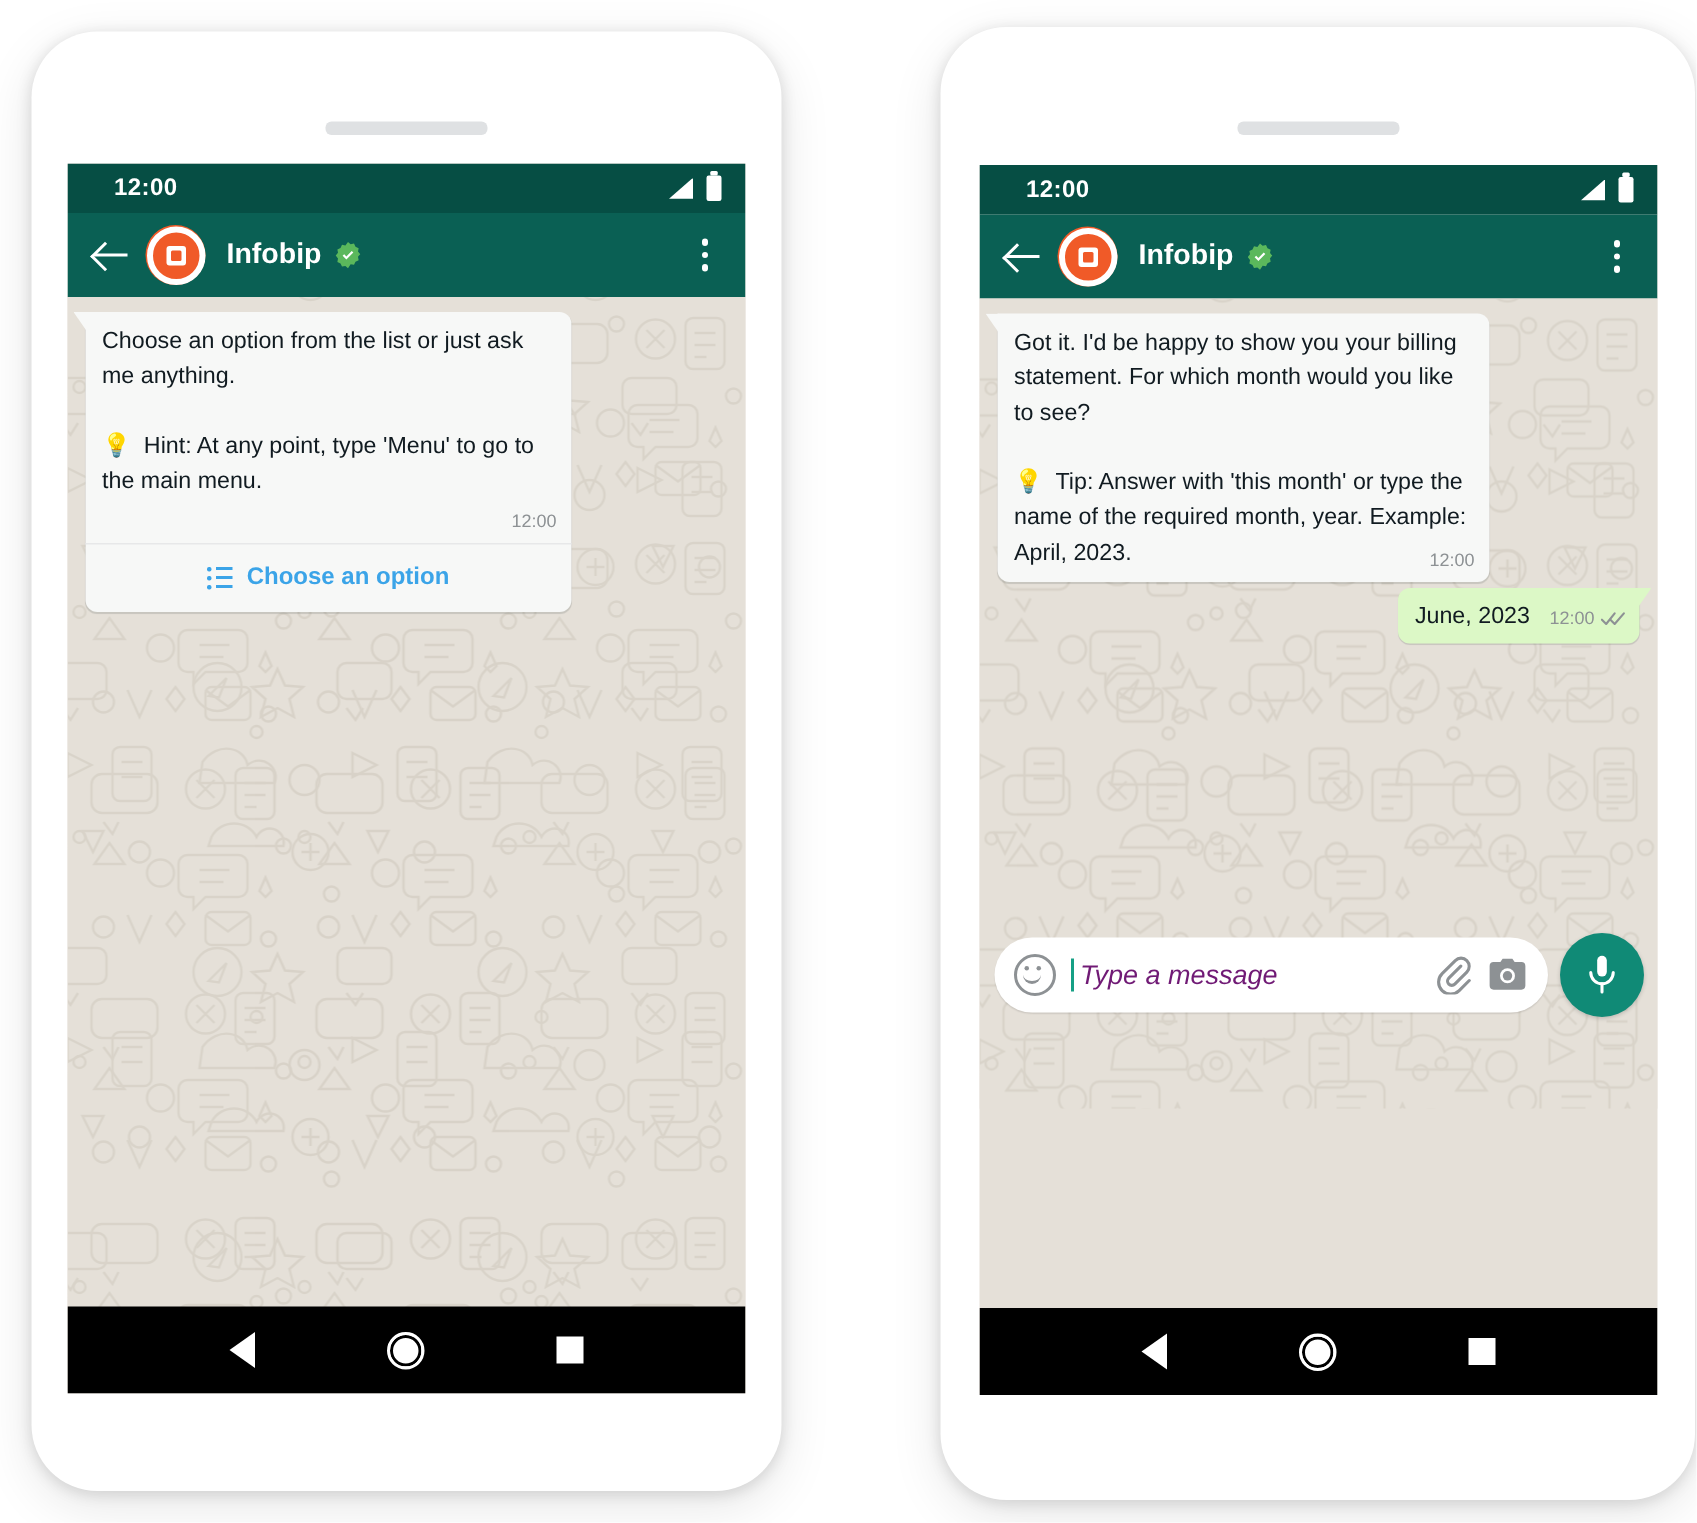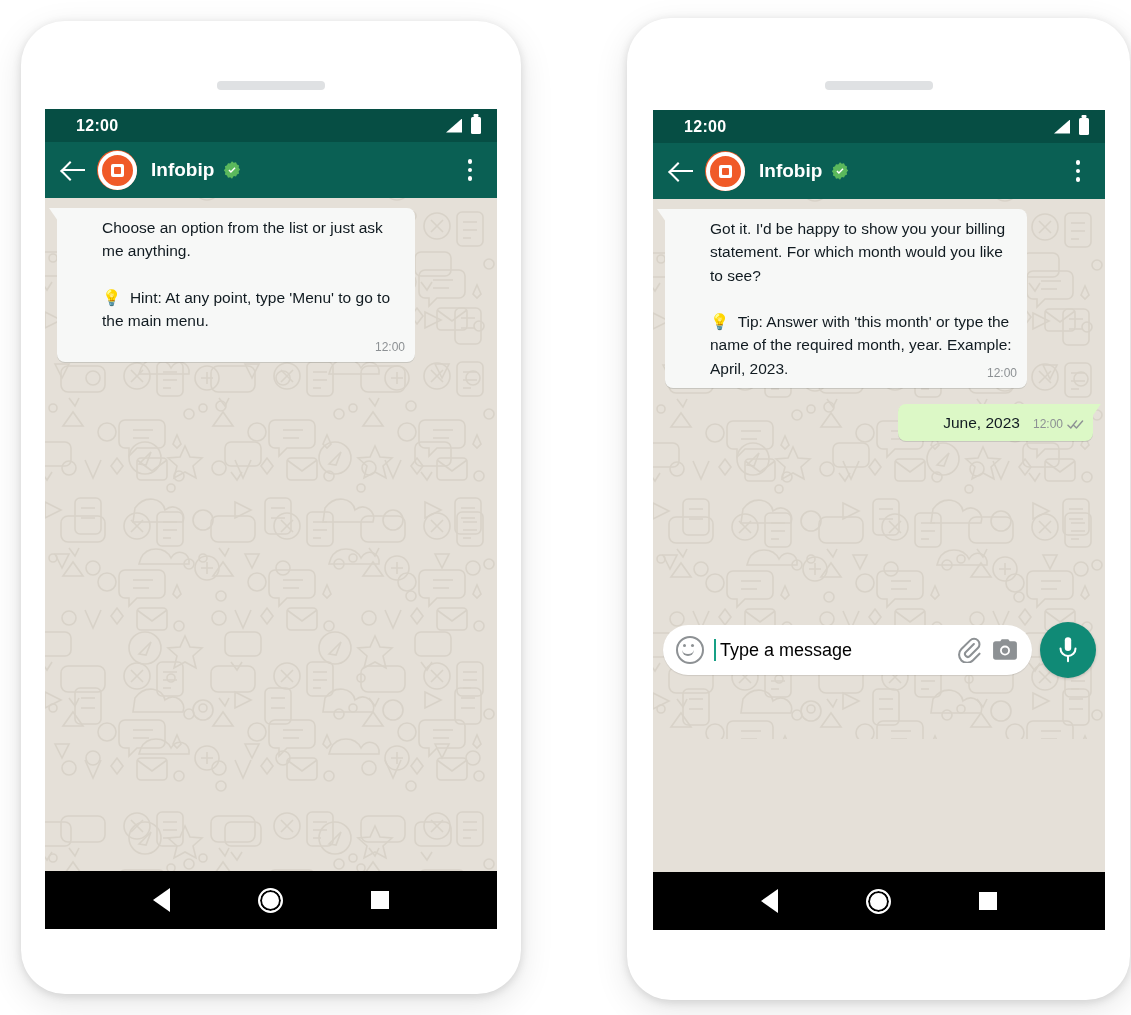--- a/index.html
+++ b/index.html
@@ -68,21 +68,21 @@
 
   
   .chat{position:relative;flex:1;overflow:hidden;background:#e5e0d8;}
   .chat-bg{position:absolute;inset:0;opacity:.5;}
 
   .msgs{position:relative;padding:10px 12px 0 12px;}
 
   .bubble{
     position:relative;max-width:324px;border-radius:8px;
     box-shadow:0 1px .5px rgba(11,20,26,.13);
-    font-size:15.5px;line-height:1.5;color:#111b21;padding-left:34px;
+    font-size:15.5px;line-height:1.5;color:#111b21;
   }
   .bubble .txt{padding:8px 10px 6px 11px;white-space:pre-wrap;}
   .bubble.incoming{background:#f7f8f7;border-top-left-radius:0;}
   .bubble.outgoing{background:#dcf8c6;border-top-right-radius:0;margin-left:auto;}
 
   .tail-l{position:absolute;left:-8px;top:0;width:9px;height:13px;
     background:#f7f8f7;clip-path:polygon(100% 0,100% 100%,0 0);}
   .tail-r{position:absolute;right:-8px;top:0;width:9px;height:13px;
     background:#dcf8c6;clip-path:polygon(0 0,0 100%,100% 0);}
 
@@ -116,21 +116,21 @@
     padding:0 9px 0 10px;box-sizing:border-box;height:62px;gap:8px;}
   .inputfield{flex:1;height:50px;background:#fff;border-radius:25px;display:flex;align-items:center;
     padding:0 14px 0 13px;box-sizing:border-box;gap:10px;
     box-shadow:0 1px 1px rgba(0,0,0,.10);}
   .emoji-ico{width:24px;height:24px;border-radius:50%;border:2px solid #8d9194;position:relative;flex:none;cursor:pointer;}
   .emoji-ico:before{content:"";position:absolute;left:4.5px;top:6px;width:3px;height:3px;border-radius:50%;
     background:#8d9194;box-shadow:8px 0 0 #8d9194;}
   .emoji-ico:after{content:"";position:absolute;left:4px;top:10px;width:12px;height:6px;
     border-bottom:2px solid #8d9194;border-radius:0 0 10px 10px;}
   .caret{width:2px;height:22px;background:#16a085;flex:none;}
-  .placeholder{flex:1;color:#000000;font-size:18px;margin-left:-6px;}
+  .placeholder{flex:1;color:#701a75;font-size:18px;margin-left:-6px;font-style:italic;}
   .clip-ico,.cam-ico{flex:none;cursor:pointer;}
   .mic-btn{width:56px;height:56px;border-radius:50%;background:#108a76;flex:none;
     display:flex;align-items:center;justify-content:center;cursor:pointer;
     box-shadow:0 1px 3px rgba(0,0,0,.18);}
 
   
   .navbar{position:absolute;left:0;right:0;bottom:0;height:58px;background:#000;
     display:flex;align-items:center;justify-content:space-around;padding:0 64px;box-sizing:border-box;}
   .nav-back{width:0;height:0;border-top:12px solid transparent;border-bottom:12px solid transparent;
     border-right:17px solid #fff;cursor:pointer;}
@@ -229,20 +229,31 @@
 
         <div class="msgs">
           <div class="bubble incoming" style="max-width:324px;">
             <span class="tail-l"></span>
             <div class="txt">Choose an option from the list or just ask me anything.
 
 💡  Hint: At any point, type 'Menu' to go to the main menu.</div>
             <div class="meta inline">
               <span>12:00</span>
             </div>
+            <div class="footer-btn">
+              <span class="list-ico">
+                <i></i>
+                  <i></i>
+                  <i></i>
+                  <b></b>
+                  <b></b>
+                  <b></b>
+              </span>
+              <span>Choose an option</span>
+            </div>
           </div>
         </div>
       </div>
 
       <div class="navbar">
         <span class="nav-back"></span>
         <span class="nav-home"></span>
         <span class="nav-recent"></span>
       </div>
     </div>
@@ -290,21 +301,21 @@
           <div class="bubble incoming" style="max-width:328px;">
             <span class="tail-l"></span>
             <div class="txt">Got it. I'd be happy to show you your billing statement. For which month would you like to see?
 
 💡  Tip: Answer with 'this month' or type the name of the required month, year. Example: April, 2023.</div>
             <div class="meta" style="margin-top:-22px;">
               <span>12:00</span>
             </div>
           </div>
 
-          <div class="bubble outgoing" style="margin-top:16px;width:fit-content;">
+          <div class="bubble outgoing" style="margin-top:4px;width:fit-content;">
             <span class="tail-r"></span>
             <div class="row">
               <span class="t">June, 2023</span>
               <span class="m">
                 <span>12:00</span>
                 <svg class="ticks" viewBox="0 0 18 11">
                   <path fill="none" stroke="#8d9194" stroke-width="1.5" stroke-linecap="round" stroke-linejoin="round" d="M1 6.2l3 3 6-7.5"></path>
                   <path fill="none" stroke="#8d9194" stroke-width="1.5" stroke-linecap="round" stroke-linejoin="round" d="M7 6.2l3 3 6.5-7.5"></path>
                 </svg>
               </span>

